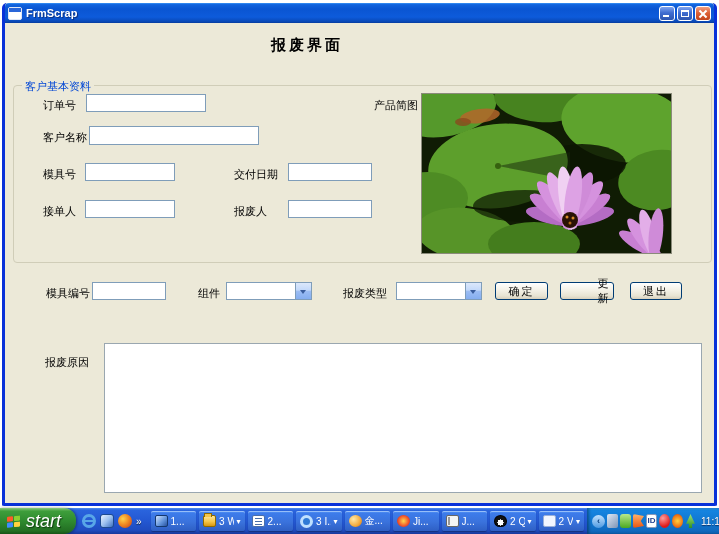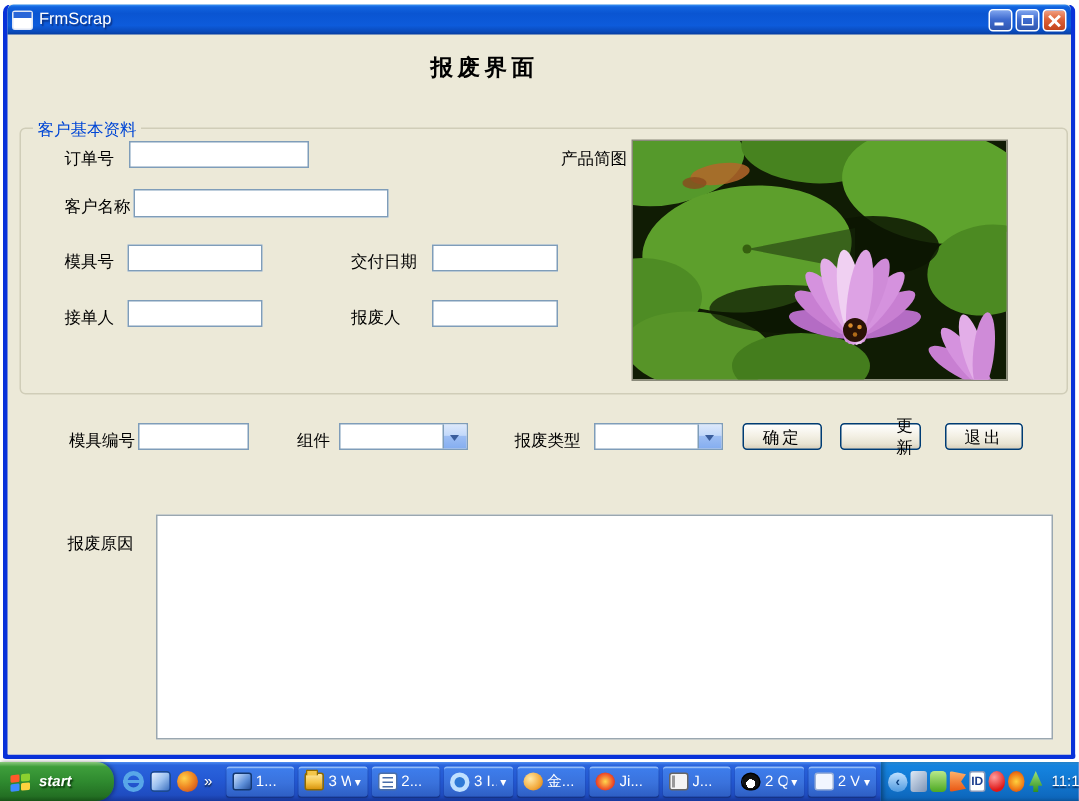--- a/index.html
+++ b/index.html
@@ -6,32 +6,32 @@
     font-family:"Liberation Sans","DejaVu Sans",sans-serif;font-size:11px;color:#000;}
   *{box-sizing:border-box;}
 
   
   .window{position:absolute;left:2px;top:3px;width:715px;height:503px;
     border:3px solid #0831D9;border-top:0;border-radius:5px 5px 2px 2px;background:#ECE9D8;}
   .titlebar{height:20px;border-radius:4px 4px 0 0;display:flex;align-items:center;padding:0 3px;
     background:linear-gradient(180deg,#3b95f7 0%,#1163de 8%,#0a55d2 30%,#0d5bdb 70%,#0949b8 92%,#063b9e 100%);}
   .win-icon{width:14px;height:13px;margin-right:4px;background:#fff;border:1px solid #dfe6f5;border-radius:2px;position:relative;flex:0 0 auto;}
   .win-icon::before{content:"";position:absolute;left:0;top:0;right:0;height:4px;background:#2a66d8;}
-  .titlebar .title{color:#fff;font-weight:normal;font-size:11px;text-shadow:1px 1px 1px #0a2d7a;flex:1;}
+  .titlebar .title{color:#fff;font-weight:bold;font-size:11px;text-shadow:1px 1px 1px #0a2d7a;flex:1;}
   .winbtns{display:flex;gap:2px;}
   .winbtn{width:16px;height:15px;border:1px solid #fff;border-radius:3px;position:relative;
     background:linear-gradient(180deg,#7fa4ef 0%,#3f6cd0 45%,#2f56b0 100%);}
   .winbtn.close{background:linear-gradient(180deg,#f1a083 0%,#de6238 45%,#c3441c 100%);}
   .glyph-min{position:absolute;left:3px;bottom:3px;width:6px;height:2px;background:#fff;}
   .glyph-max{position:absolute;left:3px;top:3px;width:8px;height:7px;border:1px solid #fff;border-top-width:2px;}
   .glyph-close-a,.glyph-close-b{position:absolute;left:2px;top:6px;width:10px;height:2px;background:#fff;}
   .glyph-close-a{transform:rotate(45deg);} .glyph-close-b{transform:rotate(-45deg);}
 
   .content{position:relative;height:483px;}
-  .page-title{position:absolute;left:266px;top:13px;font-size:15px;font-weight:bold;letter-spacing:3px;margin-left:16px;}
+  .page-title{position:absolute;left:266px;top:13px;font-size:15px;font-weight:bold;letter-spacing:3px;}
 
   
   .groupbox{position:absolute;left:8px;top:62px;width:699px;height:178px;
     border:1px solid #d0cdb8;border-radius:4px;}
   .groupbox>.legend{position:absolute;left:8px;top:-7px;background:#ECE9D8;padding:0 3px;color:#0046D5;}
   .lbl{position:absolute;white-space:nowrap;}
   .txt{position:absolute;border:1px solid #7F9DB9;background:#fff;font:inherit;padding:1px 3px;outline:none;}
 
   
   .photo{position:absolute;left:407px;top:7px;width:251px;height:161px;border:1px solid #8a8a7a;}
@@ -47,21 +47,21 @@
     display:flex;align-items:center;justify-content:center;letter-spacing:2px;cursor:default;}
 
   .big-textarea{position:absolute;left:99px;top:320px;width:598px;height:150px;border:1px solid #9aa7b0;background:#fff;resize:none;outline:none;font:inherit;}
 
   
   .taskbar{position:absolute;left:0;top:508px;width:719px;height:26px;display:flex;align-items:stretch;
     background:linear-gradient(180deg,#4f8df0 0%,#2a64dd 8%,#2459d4 45%,#1f4cc0 85%,#17389c 100%);}
   .startbtn{width:76px;display:flex;align-items:center;gap:4px;padding:0 10px 0 6px;border-radius:0 12px 12px 0;
     background:linear-gradient(180deg,#8cc97e 0%,#3e9e3b 12%,#2f8a2f 50%,#236f23 88%,#175417 100%);
     box-shadow:1px 0 3px rgba(0,0,0,.4);}
-  .startbtn .stext{color:#fff;font-weight:bold;font-style:italic;font-size:10px;text-shadow:1px 1px 1px #0e3d0e;}
+  .startbtn .stext{color:#fff;font-weight:normal;font-style:italic;font-size:18px;text-shadow:1px 1px 1px #0e3d0e;}
   .qlaunch{display:flex;align-items:center;gap:4px;padding:0 6px;}
   .qicon{width:14px;height:14px;border-radius:3px;}
   .qicon.ie{border:3px solid #58a6e8;border-radius:50%;width:14px;height:14px;position:relative;background:transparent;}
   .qicon.ie::after{content:"";position:absolute;left:-3px;top:3px;width:13px;height:2px;background:#58a6e8;}
   .qicon.desktop{background:linear-gradient(135deg,#e8f2ff 0%,#9cc1ef 50%,#3a6fc0 100%);border:1px solid #1d4a8f;}
   .qicon.media{background:radial-gradient(circle at 35% 35%,#ffd24d 0%,#f08a24 45%,#c03a1a 100%);border-radius:50%;}
   .qmore{color:#fff;font-size:10px;text-shadow:0 1px 1px #123;}
   .taskbtns{flex:1;display:flex;gap:3px;padding:3px 3px;min-width:0;}
   .taskbtn{flex:1;max-width:48px;min-width:0;display:flex;align-items:center;gap:3px;padding:0 4px;border-radius:2px;
     background:linear-gradient(180deg,#69a5f9 0%,#3d7ceb 10%,#3a72dc 55%,#2e5fc4 100%);

